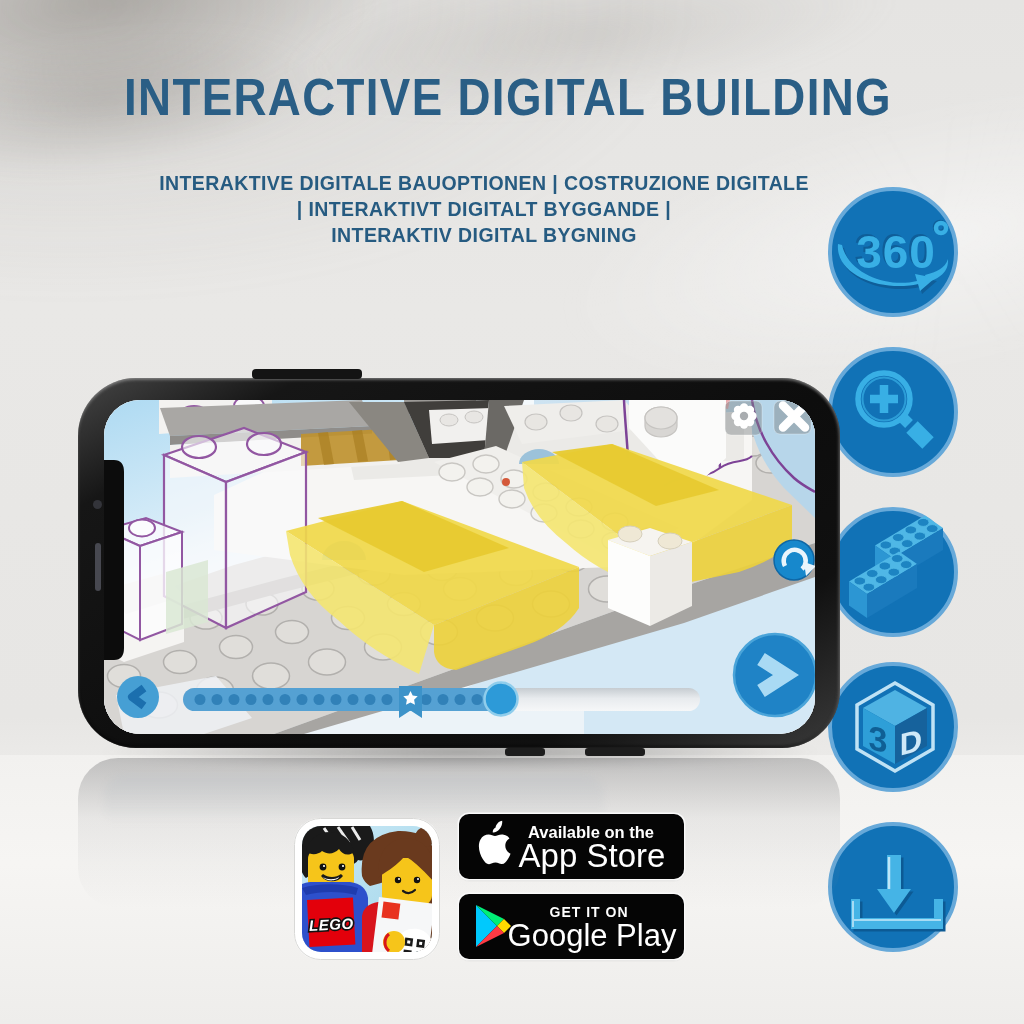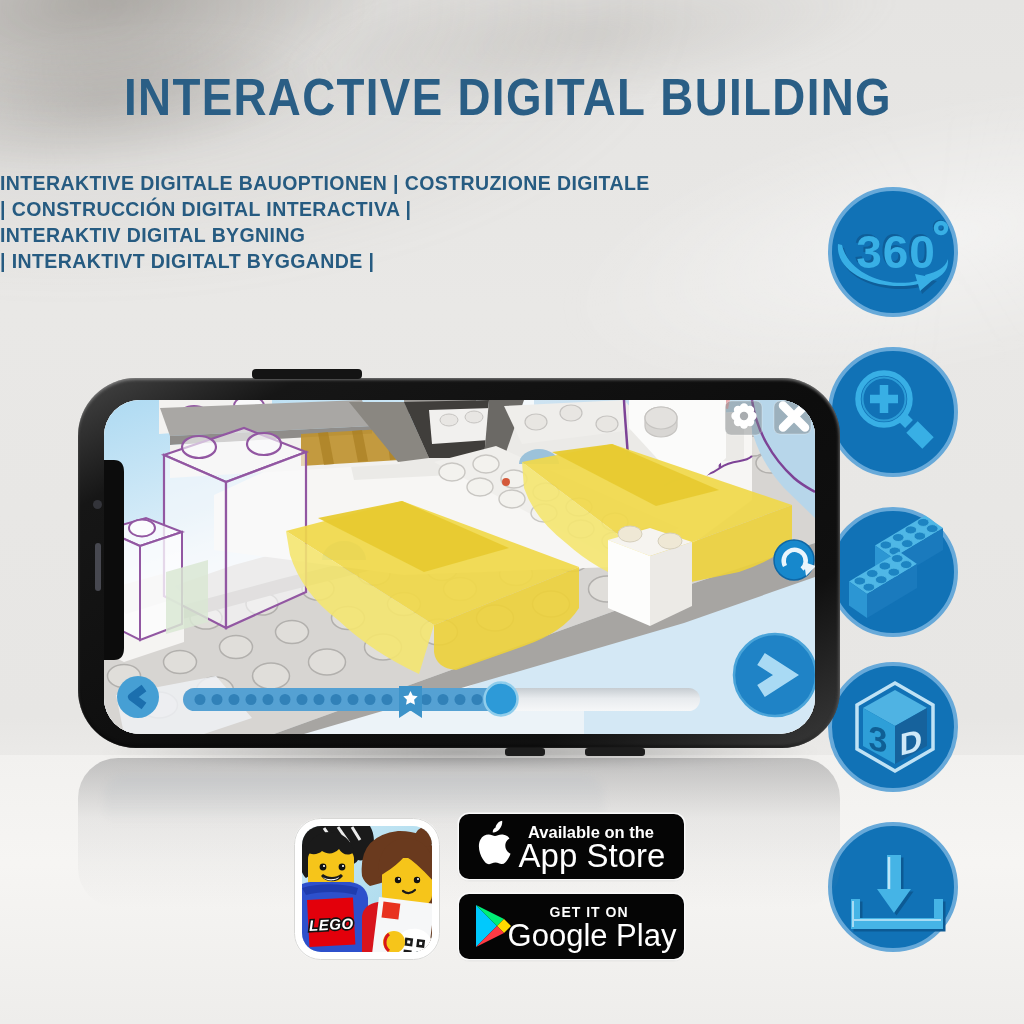--- a/index.html
+++ b/index.html
@@ -20,32 +20,31 @@
 <div class="abs" style="left:-200px;top:-120px;width:900px;height:420px;background:radial-gradient(ellipse at 30% 30%,rgba(150,146,140,0.22),rgba(150,146,140,0) 70%);filter:blur(12px);"></div>
 
 <div class="abs" style="left:280px;top:-40px;width:620px;height:150px;background:radial-gradient(ellipse at 50% 50%,rgba(150,146,140,0.25),rgba(150,146,140,0) 70%);transform:rotate(-7deg);filter:blur(8px);"></div>
 
 <div class="abs" style="left:560px;top:120px;width:640px;height:260px;background:radial-gradient(ellipse at 60% 50%,rgba(255,255,255,0.5),rgba(255,255,255,0) 70%);transform:rotate(-12deg);filter:blur(10px);"></div>
 
 <div class="abs" style="left:0;top:755px;width:1024px;height:269px;background:linear-gradient(180deg,#f2f1ef,#f6f5f3 40%,#eeedeb 100%);"></div>
 
 <div class="abs" id="title" style="left:0;top:68px;width:1016px;text-align:center;color:#2a5e85;font-weight:bold;font-size:51px;letter-spacing:1.5px;white-space:nowrap;transform:scaleX(0.896);transform-origin:508px 0;">INTERACTIVE&nbsp;DIGITAL&nbsp;BUILDING</div>
 
-<div class="abs" id="subt" style="left:0;top:170px;width:968px;color:#265b81;font-weight:bold;font-size:19.5px;line-height:26px;letter-spacing:0.4px;">
+<div class="abs" id="subt" style="left:0;top:170px;width:968px;text-align:center;color:#265b81;font-weight:bold;font-size:19.5px;line-height:26px;letter-spacing:0.4px;">
 
 <div>INTERAKTIVE DIGITALE BAUOPTIONEN | COSTRUZIONE DIGITALE</div>
 
 
-<div>| CONSTRUCCIÓN DIGITAL INTERACTIVA |</div>
-
-
+
+
+
+<div>| INTERAKTIVT DIGITALT BYGGANDE |</div>
 
 <div>INTERAKTIV DIGITAL BYGNING</div>
-
-<div>| INTERAKTIVT DIGITALT BYGGANDE |</div>
 </div>
 
 <svg class="abs" style="left:825px;top:184px;" width="136" height="136" viewBox="0 0 136 136">
   <circle cx="68" cy="68" r="63" fill="#1172b6" stroke="#67a9d9" stroke-width="4"></circle>
   <g>
     <text x="69" y="82" font-family="Liberation Sans,sans-serif" font-size="46" font-weight="bold" fill="#0f5e99" text-anchor="middle" letter-spacing="1">360</text>
     <text x="71" y="84" font-family="Liberation Sans,sans-serif" font-size="46" font-weight="bold" fill="#38afe5" text-anchor="middle" letter-spacing="1">360</text>
     <circle cx="115" cy="43" r="5" fill="none" stroke="#0f5e99" stroke-width="4.5"></circle>
     <circle cx="116" cy="44" r="5" fill="none" stroke="#38afe5" stroke-width="4.5"></circle>
     <path d="M17 61 C 24 91, 64 104, 92 97 L 90 90 L 110 94 L 95 107 L 93 100 C 58 108, 10 92, 13 60 Z" fill="#0f5e99" transform="translate(2,3)"></path>

